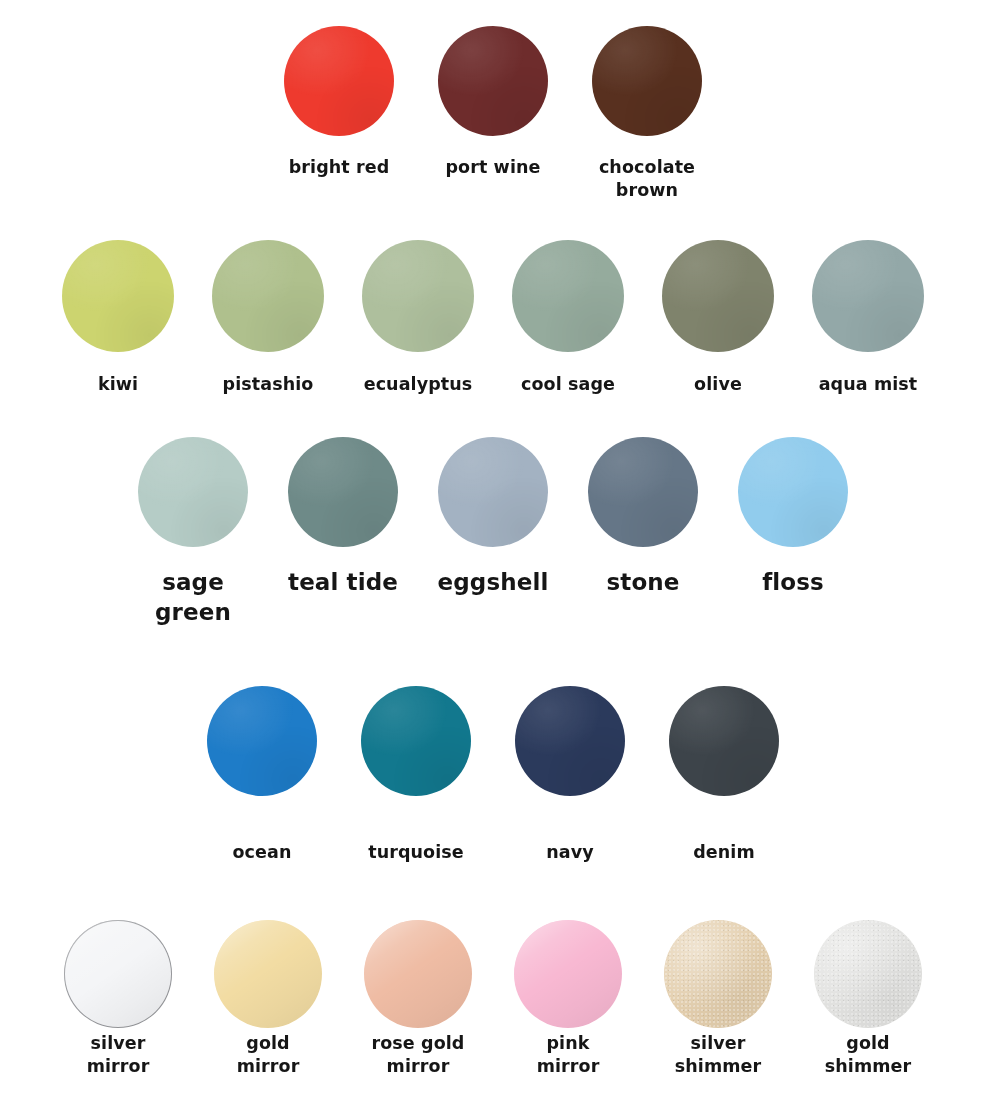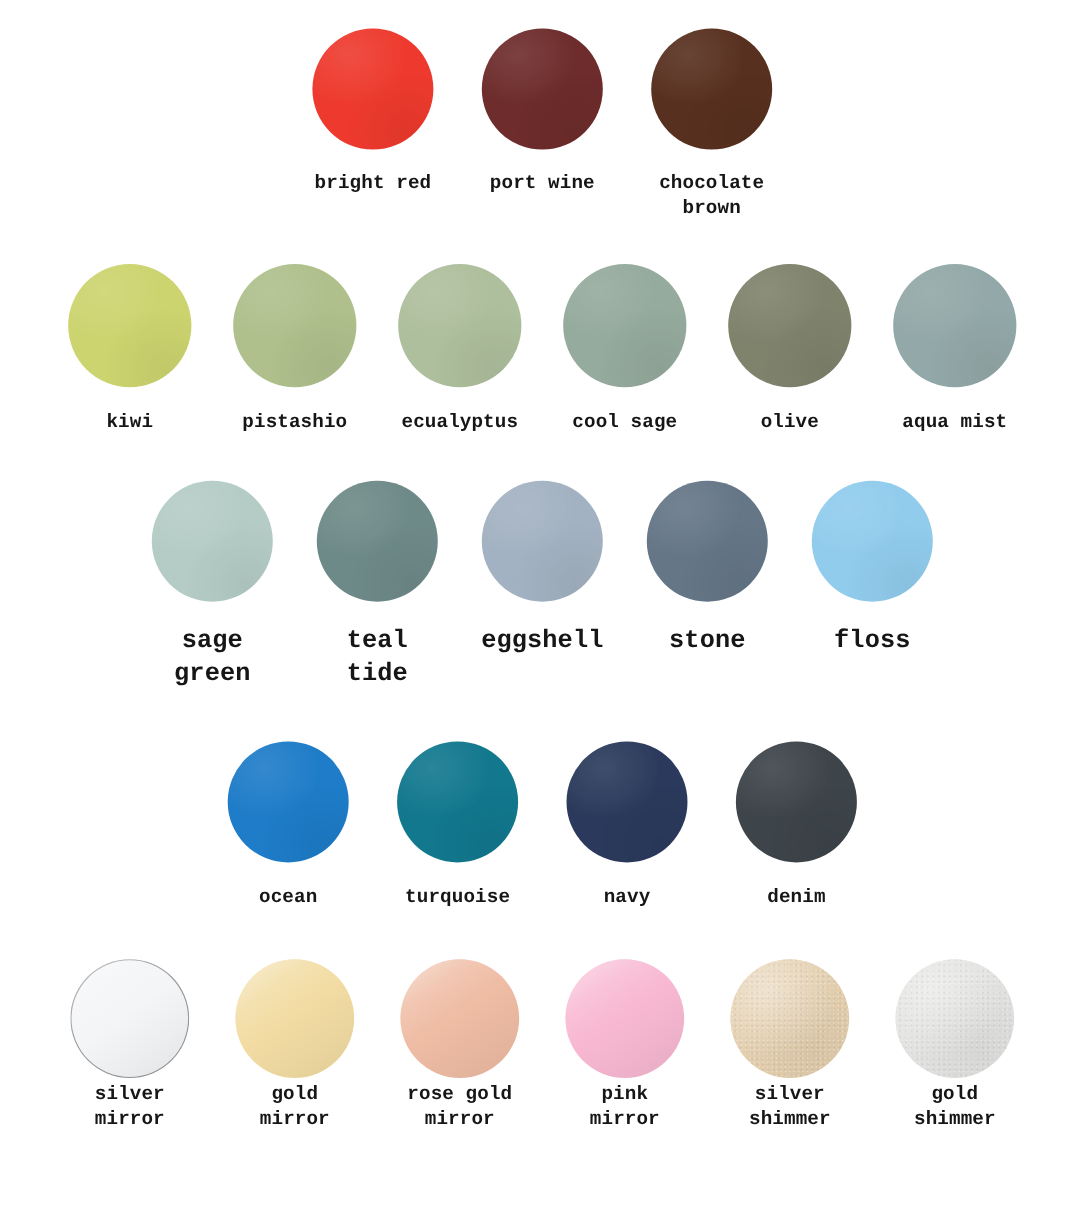--- a/index.html
+++ b/index.html
@@ -21,21 +21,20 @@
     position: relative;
     box-sizing: border-box;
     padding-top: 26px;
   }
   .swatch-row {
     display: flex;
     justify-content: center;
     align-items: flex-start;
     width: 100%;
     box-sizing: border-box;
-    font-family: Liberation Mono, monospace;
   }
   .swatch {
     display: flex;
     flex-direction: column;
     align-items: center;
     box-sizing: border-box;
   }
   .swatch-disc {
     border-radius: 50%;
     position: relative;
@@ -68,21 +67,21 @@
   .row-green .swatch { width: 122px; margin: 0 14px; }
   .row-green .swatch-label { font-size: 17.5px; margin-top: 21px; }
 
   .row-blue-mid { margin-top: 42px; }
   .row-blue-mid .swatch-disc { width: 110px; height: 110px; }
   .row-blue-mid .swatch { width: 122px; margin: 0 14px; }
   .row-blue-mid .swatch-label { font-size: 23px; margin-top: 21px; }
 
   .row-deep     { margin-top: 42px; }
   .row-deep .swatch-disc { width: 110px; height: 110px; }
-  .row-deep .swatch { width: 138px; margin: 4px 8px; }
+  .row-deep .swatch { width: 138px; margin: 16px 8px; gap: 24px; }
   .row-deep .swatch-label { font-size: 17.5px; margin-top: 21px; }
 
   .row-metal    { margin-top: 40px; }
   .row-metal .swatch-disc { width: 108px; height: 108px; }
   .row-metal .swatch { width: 124px; margin: 0 13px; }
   .row-metal .swatch-label { font-size: 17.5px; margin-top: 4px; }
 
   
   .sheen-matte {
     background:

